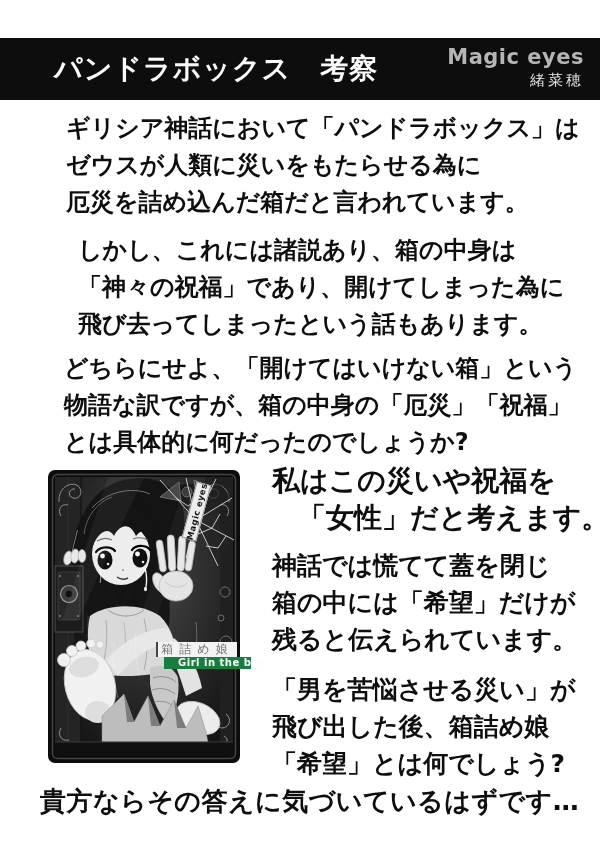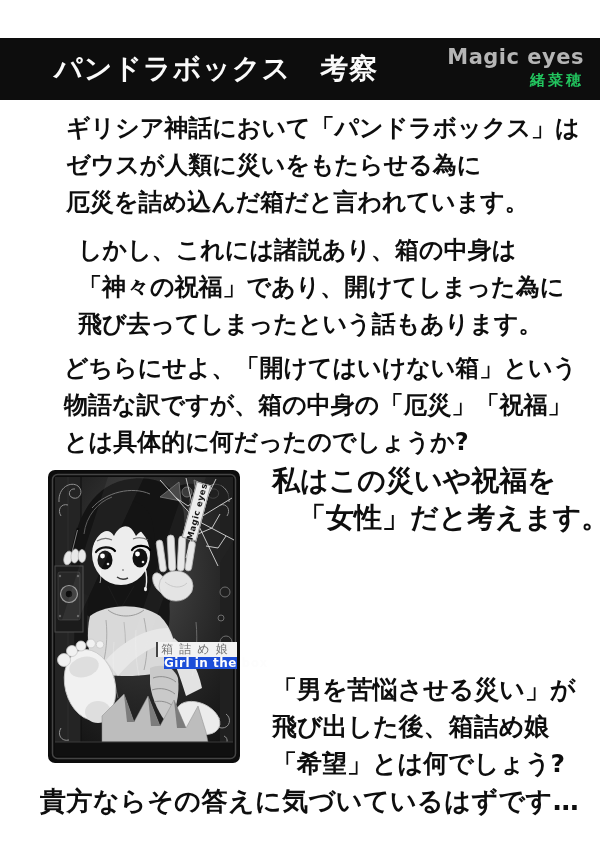--- a/index.html
+++ b/index.html
@@ -8,21 +8,21 @@
     overflow:hidden; font-family:"DejaVu Sans", sans-serif; color:#0e0e0e;
   }
   
   .header-bar { position:absolute; left:0; top:38px; width:600px; height:62px; background:#0d0d0d; }
   .title {
     position:absolute; left:54px; top:50%; transform:translateY(-50%);
     font-size:28px; font-weight:bold; color:#fafafa; letter-spacing:1px; white-space:nowrap;
   }
   .brand { position:absolute; right:16px; top:7px; text-align:right; }
   .brand-name { font-size:21px; font-weight:bold; color:#b5b5b5; letter-spacing:0.5px; line-height:25px; }
-  .brand-artist { font-size:15px; font-weight:bold; color:#22c55e; letter-spacing:3px; line-height:20px; }
+  .brand-artist { font-size:15px; font-weight:normal; color:#e5e5e5; letter-spacing:3px; line-height:20px; }
   
   .para { position:absolute; font-size:24px; font-weight:bold; line-height:37px; white-space:nowrap; }
   .p1 { left:66px; top:110px; }
   .p2 { left:66px; top:232px;margin-left:12px; }
   .p3 { left:64px; top:350px; }
   .emph { position:absolute; left:272px; top:462px; font-size:28px; font-weight:bold; line-height:37px; white-space:nowrap; }
   .emph .line2 { text-indent:26px; }
   .aside-block { position:absolute; font-size:25px; font-weight:bold; line-height:37px; white-space:nowrap; }
   .bA { left:272px; top:547px; }
   .bB { left:272px; top:671px; }
@@ -41,22 +41,22 @@
     font-size:8.5px; font-weight:bold; color:#161616; letter-spacing:0.5px; white-space:nowrap;
   }
   .cap-jp {
     position:absolute; left:108px; top:172px; width:81px; height:15px;
     background:#f3f3f3; border-left:2px solid #444; box-sizing:border-box;
     font-family:"DejaVu Serif", serif; font-size:12px; color:#737373;
     letter-spacing:6px; text-align:center; line-height:15px; white-space:nowrap; overflow:hidden;
   }
   .cap-en {
     position:absolute; left:116px; top:187px; width:73px; height:12px;
-    background:#1d4ed8; color:#fdfdfd; font-size:12px; font-weight:bold;
-    text-align:center; line-height:12px; letter-spacing:0.5px; white-space:nowrap;
+    background:#15803d; color:#fdfdfd; font-size:10px; font-weight:bold;
+    text-align:center; line-height:12px; letter-spacing:0.5px; white-space:nowrap;padding-left:14px;
   }
 </style>
 </head>
 <body>
 
 <div class="page">
 
   <div class="header-bar">
     <div class="title">パンドラボックス　考察</div>
     <div class="brand">
@@ -253,20 +253,25 @@
       <span>Magic eyes</span>
     </div>
     <div class="cap-jp">箱詰め娘</div>
     <div class="cap-en">Girl in the box</div>
   </div>
 
   <div class="emph">
     <div>私はこの災いや祝福を</div>
     <div class="line2">「女性」だと考えます。</div>
   </div>
+  <div class="aside-block bA">
+    <div>神話では慌てて蓋を閉じ</div>
+    <div>箱の中には「希望」だけが</div>
+    <div>残ると伝えられています。</div>
+  </div>
   <div class="aside-block bB">
     <div>「男を苦悩させる災い」が</div>
     <div>飛び出した後、箱詰め娘</div>
     <div>「希望」とは何でしょう?</div>
   </div>
 
   <div class="footer-line">貴方ならその答えに気づいているはずです…</div>
 
 </div>
 

